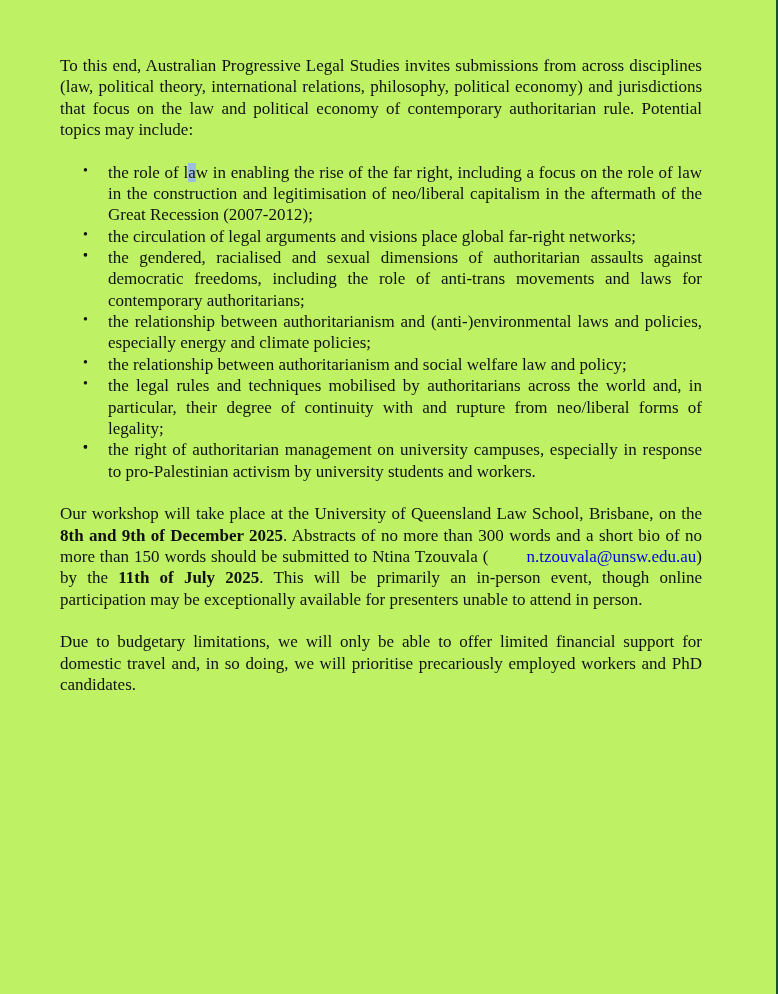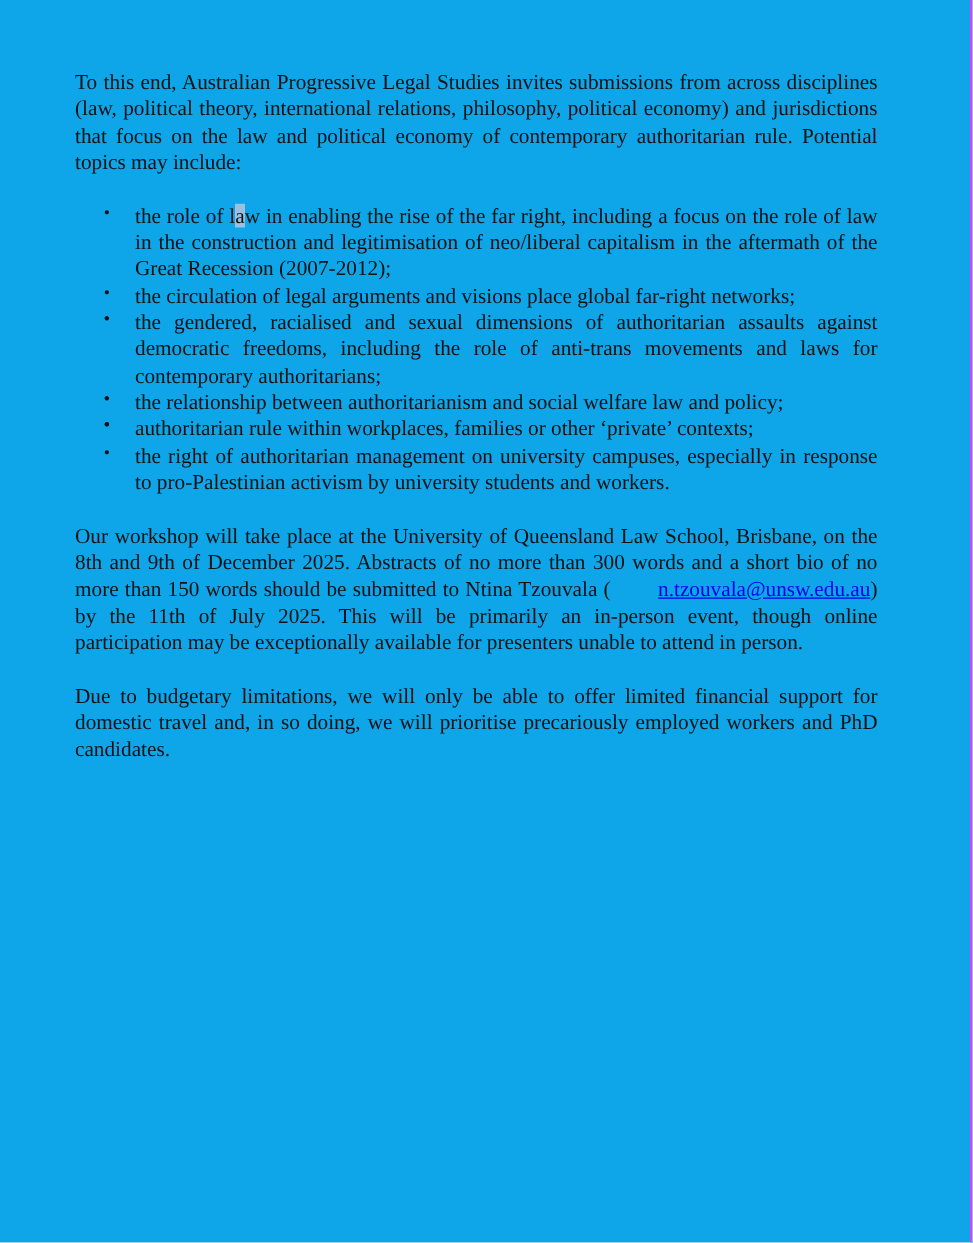--- a/index.html
+++ b/index.html
@@ -12,22 +12,22 @@
     height: 994px;
     position: relative;
     overflow: hidden;
   }
   .page {
     position: absolute;
     left: 0;
     top: 0;
     width: 776px;
     height: 994px;
-    background: #0ea5e9;
-    border-right: 2px solid #d946ef;
+    background: #bef264;
+    border-right: 2px solid #14532d;
   }
   .content {
     position: absolute;
     left: 60px;
     top: 55px;
     width: 642px;
     font-family: "Liberation Serif", "DejaVu Serif", serif;
     font-size: 17px;
     line-height: 21.35px;
     color: #111111;
@@ -52,24 +52,23 @@
     position: absolute;
     left: 23px;
     top: -2px;
     font-size: 14px;
   }
   .highlight {
     background: #9dbfdf;
   }
   a.email {
     color: #0000ee;
-    text-decoration: underline;
     margin-left: 38px;
   }
-  b { font-weight: normal; }
+  b { font-weight: bold; }
 </style>
 </head>
 <body>
 
 <div class="page">
   <div class="content">
 
     <p>To this end, Australian Progressive Legal Studies invites submissions from across disciplines (law, political theory, international relations, philosophy, political economy) and jurisdictions that focus on the law and political economy of contemporary authoritarian rule. Potential topics may include:</p>
 
     <ul class="topics">
@@ -79,33 +78,33 @@
       <li>
         <span class="bullet">•</span><span>the circulation of legal arguments and visions place global far-right networks;</span>
       </li>
       <li>
         <span class="bullet">•</span>
       </li>
       <li>
         <span class="bullet">•</span><span>the gendered, racialised and sexual dimensions of authoritarian assaults against democratic freedoms, including the role of anti-trans movements and laws for contemporary authoritarians;</span>
       </li>
       <li>
-        <span class="bullet">•</span>
+        <span class="bullet">•</span><span>the relationship between authoritarianism and (anti-)environmental laws and policies, especially energy and climate policies;</span>
       </li>
       <li>
         <span class="bullet">•</span><span>the relationship between authoritarianism and social welfare law and policy;</span>
+      </li>
+      <li>
+        <span class="bullet">•</span><span>the legal rules and techniques mobilised by authoritarians across the world and, in particular, their degree of continuity with and rupture from neo/liberal forms of legality;</span>
       </li>
       <li>
         <span class="bullet">•</span>
       </li>
       <li>
         <span class="bullet">•</span>
-      </li>
-      <li>
-        <span class="bullet">•</span><span>authoritarian rule within workplaces, families or other ‘private’ contexts;</span>
       </li>
       <li>
         <span class="bullet">•</span><span>the right of authoritarian management on university campuses, especially in response to pro-Palestinian activism by university students and workers.</span>
       </li>
     </ul>
 
 
     <p><span>Our workshop will take place at the University of Queensland Law School, Brisbane, on the </span><b>8th and 9th of December 2025</b><span>. Abstracts of no more than 300 words and a short bio of no more than 150 words should be submitted to Ntina Tzouvala (</span><a class="email">n.tzouvala@unsw.edu.au</a><span>) by the </span><b>11th of July 2025</b><span>. This will be primarily an in-person event, though online participation may be exceptionally available for presenters unable to attend in person.</span></p>
 
     <p>Due to budgetary limitations, we will only be able to offer limited financial support for domestic travel and, in so doing, we will prioritise precariously employed workers and PhD candidates.</p>

